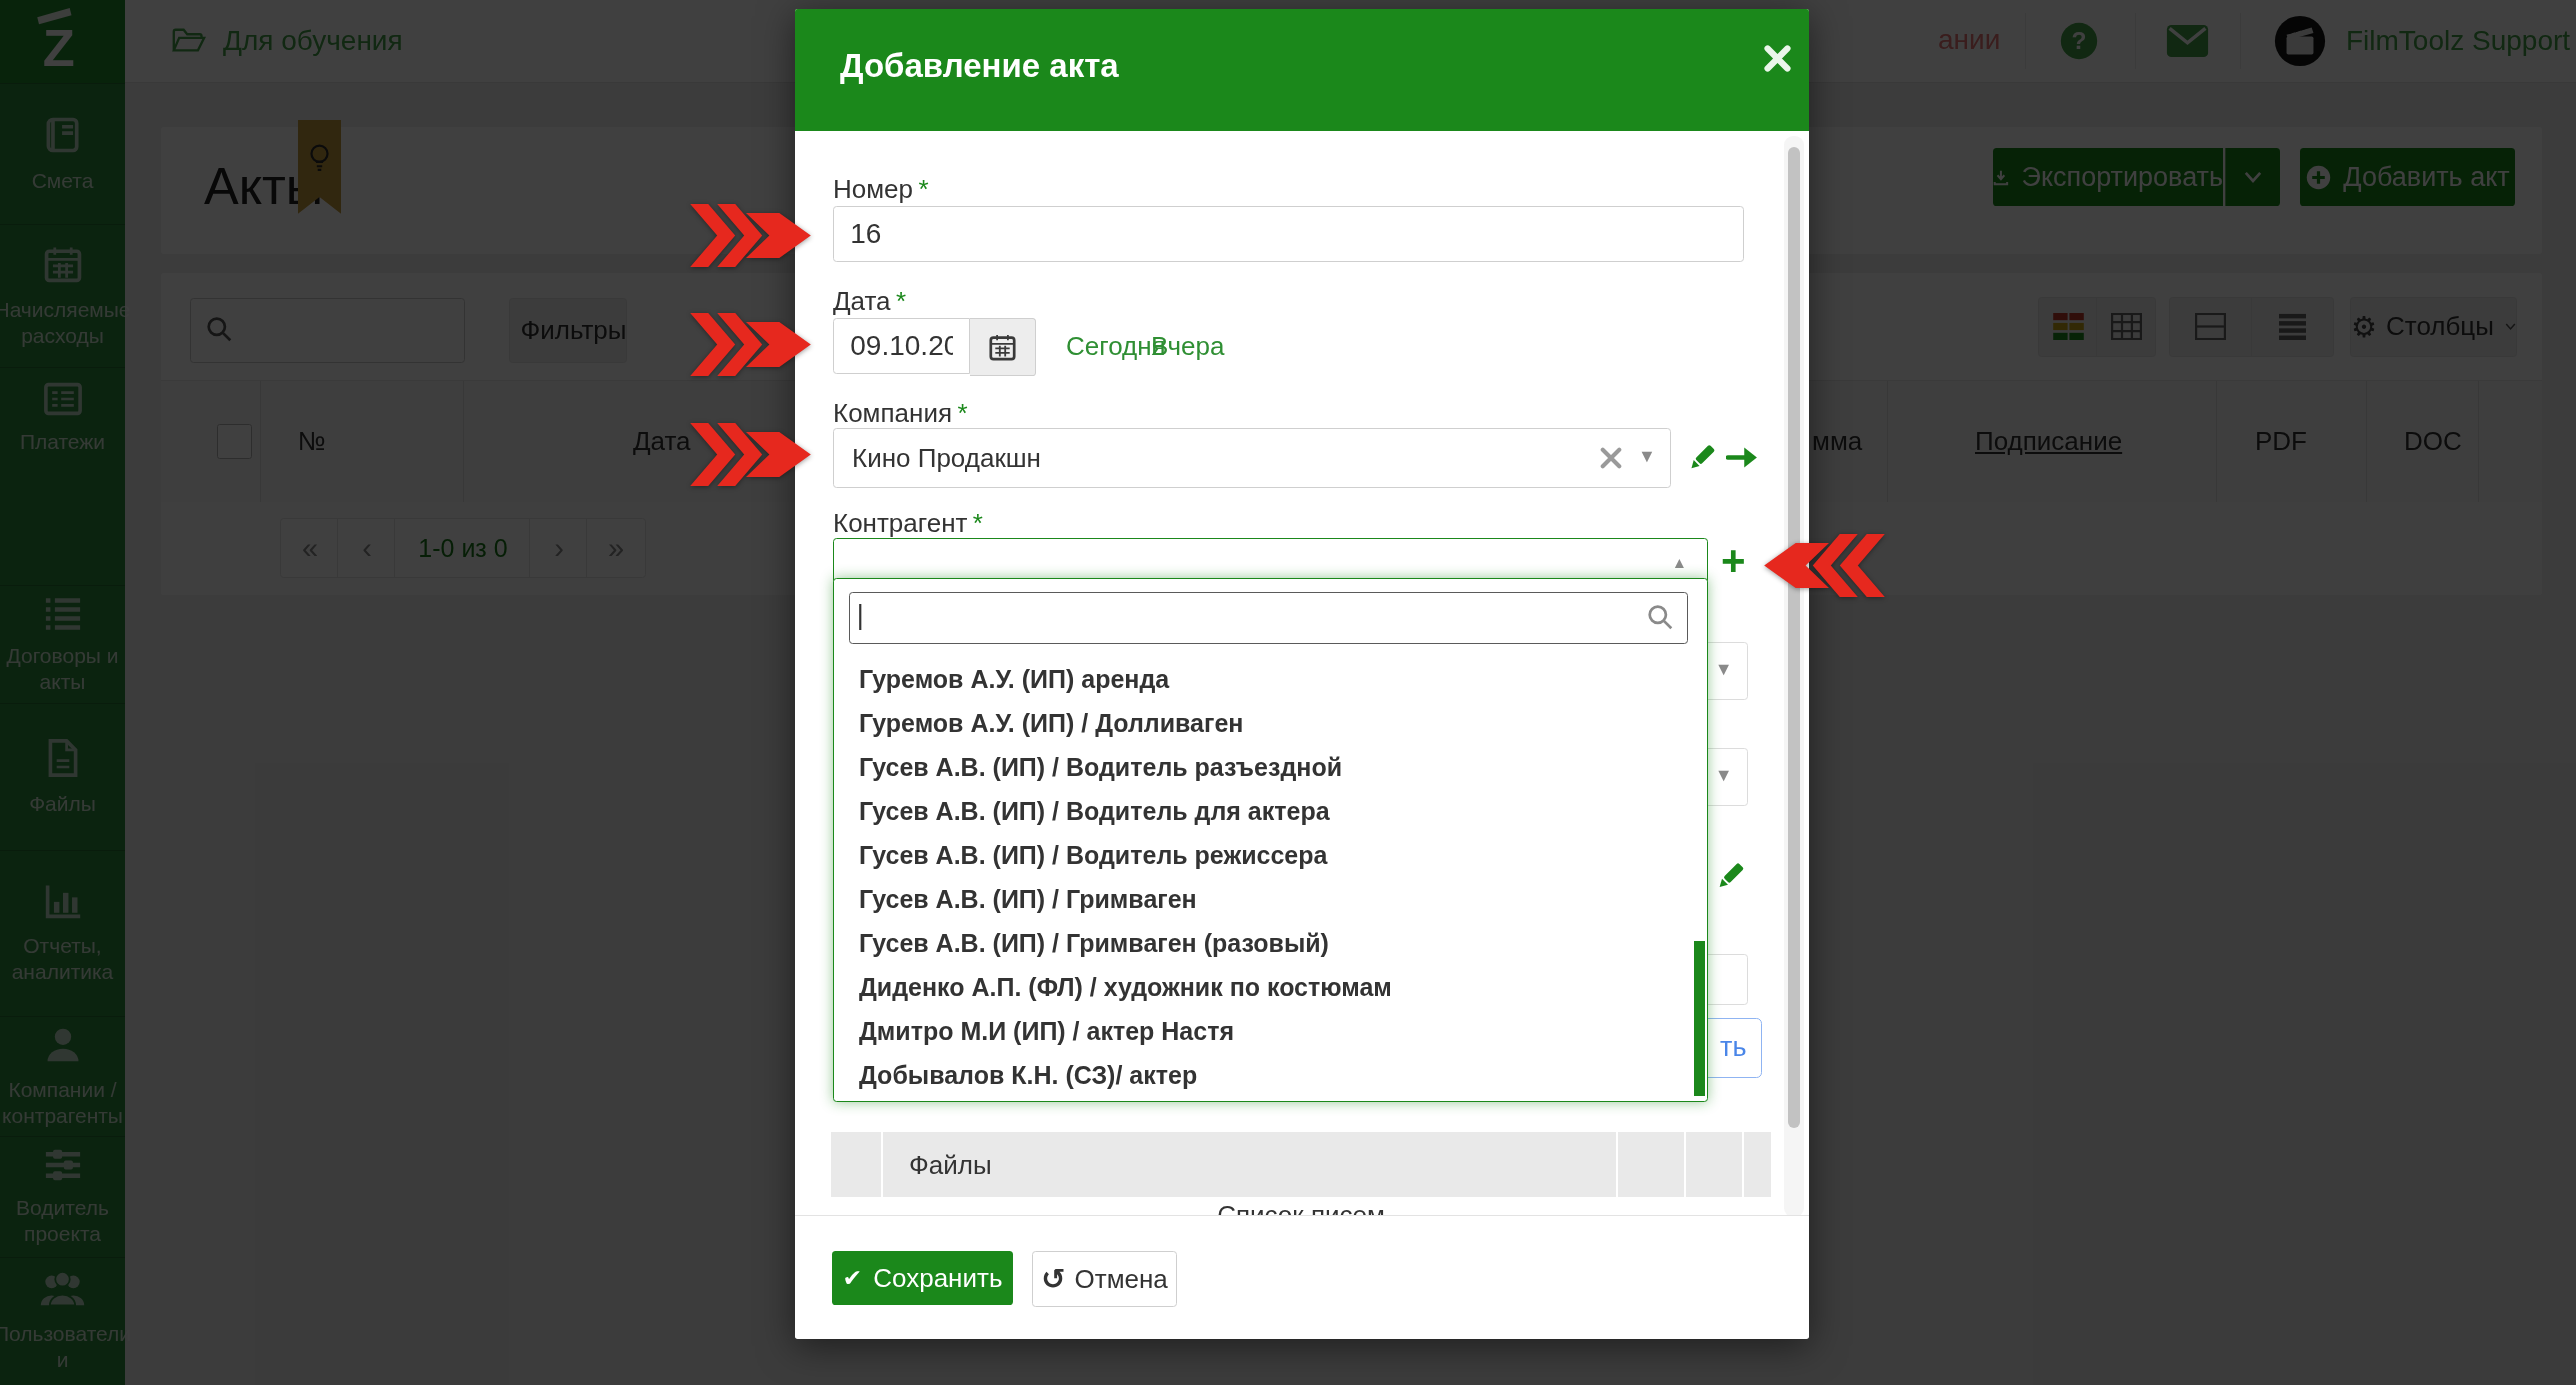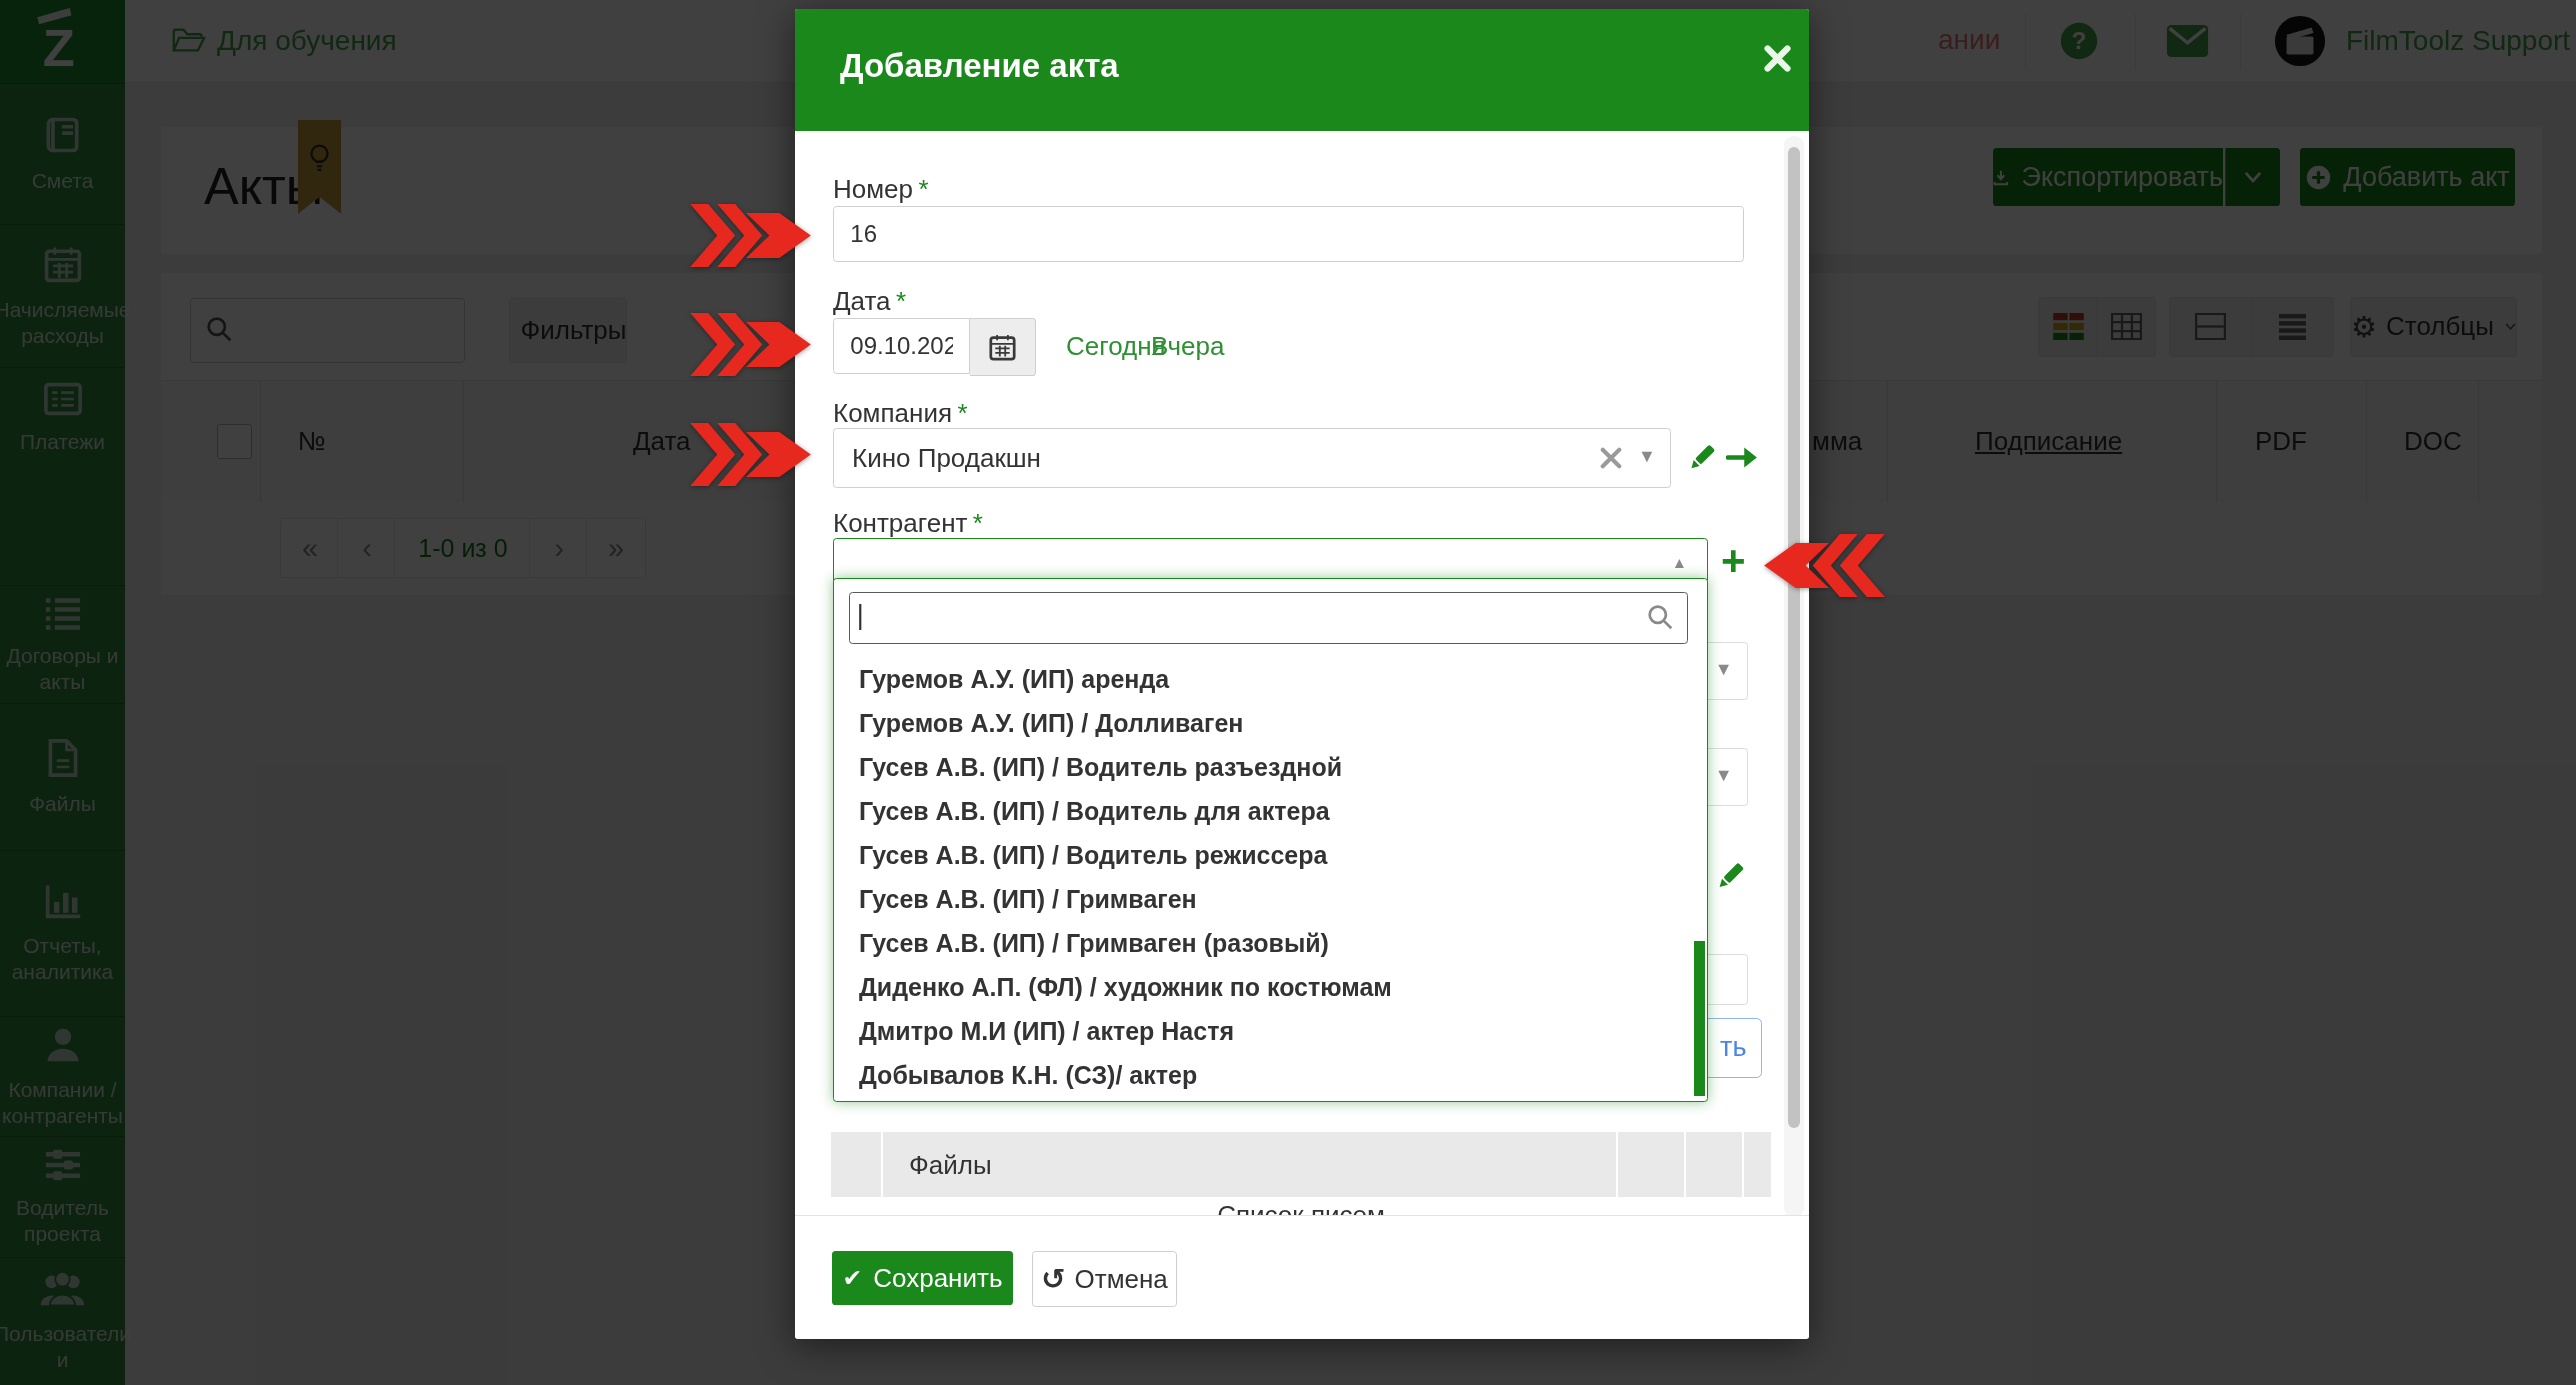--- a/index.html
+++ b/index.html
@@ -30,21 +30,21 @@
   .pg-btn{background:#fff;border:0.9px solid #e2e2e2;color:#8a8a8a;font-size:29px;
           display:flex;align-items:center;justify-content:center;cursor:pointer;}
   
   #overlay{left:0;top:0;width:2576px;height:1386px;background:rgba(0,0,0,.75);}
   
   #modal{left:795px;top:9px;width:1014px;height:1329px;background:#fff;border-radius:2.7px;
          box-shadow:0 7.2px 36px rgba(0,0,0,.5);}
   #modal-header{left:0;top:0;width:1014px;height:122px;background:#1b881b;border-radius:2.7px 2.7px 0 0;text-decoration:underline;}
   .fld-label{font-size:26px;color:#333;}
   .req{color:#1b881b;margin-left:5.4px;}
-  .inp{background:#fff;border:0.9px solid #cfcfcf;border-radius:3.6px;font-size:24px;color:#333;
+  .inp{background:#fff;border:0.9px solid #cfcfcf;border-radius:3.6px;font-size:28px;color:#333;
        padding:0 16.3px;box-sizing:border-box;outline:none;width:100%;height:100%;
        font-family:"Liberation Sans","DejaVu Sans",sans-serif;}
   .green-link{color:#2f8f33;font-size:26px;cursor:pointer;}
   .caret{color:#8a8a8a;font-size:18px;}
   .dd{border:1.8px solid #1b881b;border-radius:3.6px;background:#fff;
       box-shadow:0 0 12.7px rgba(27,136,27,.45);}
   .dd-item{height:44px;line-height:44px;padding-left:25px;font-size:25px;color:#333;
            white-space:nowrap;cursor:pointer;}
   .frag{background:#fff;border:0.9px solid #dcdcdc;border-radius:3.6px;}
   
@@ -131,21 +131,21 @@
         </svg>
       <div class="sb-label">Пользователи и</div>
     </div>
   </div>
 
   <div class="abs" id="topbar">
     <div class="abs flexc" style="left:47px;top:0;height:81px;">
       <svg width="34" height="29" viewBox="0 0 38 32">
           <path d="M2 27 V6 a2 2 0 0 1 2-2 h9 l4 5 h14 a2 2 0 0 1 2 2 v3 M2 27 l6-14 h28 l-7 14 z" fill="none" stroke="#43a047" stroke-width="2.6"></path>
         </svg>
-      <span style="margin-left:11px;font-size:28px;color:#43a047;">Для обучения</span>
+      <span style="margin-left:17px;font-size:28px;color:#43a047;">Для обучения</span>
     </div>
     <span class="abs" style="left:1813px;top:23.5px;font-size:28px;color:#e57373;">ании</span>
     <div class="abs tb-sep" style="left:1900px;"></div>
     <div class="abs flexc" style="left:1934px;top:0;height:81px;">
       <svg width="40" height="40" viewBox="0 0 44 44">
           <circle cx="22" cy="22" r="20" fill="#43a047"></circle>
           <text x="22" y="31" text-anchor="middle" font-size="27" font-weight="bold" fill="#fff" font-family="Liberation Sans, DejaVu Sans, sans-serif">?</text>
         </svg>
     </div>
     <div class="abs tb-sep" style="left:2010px;"></div>

